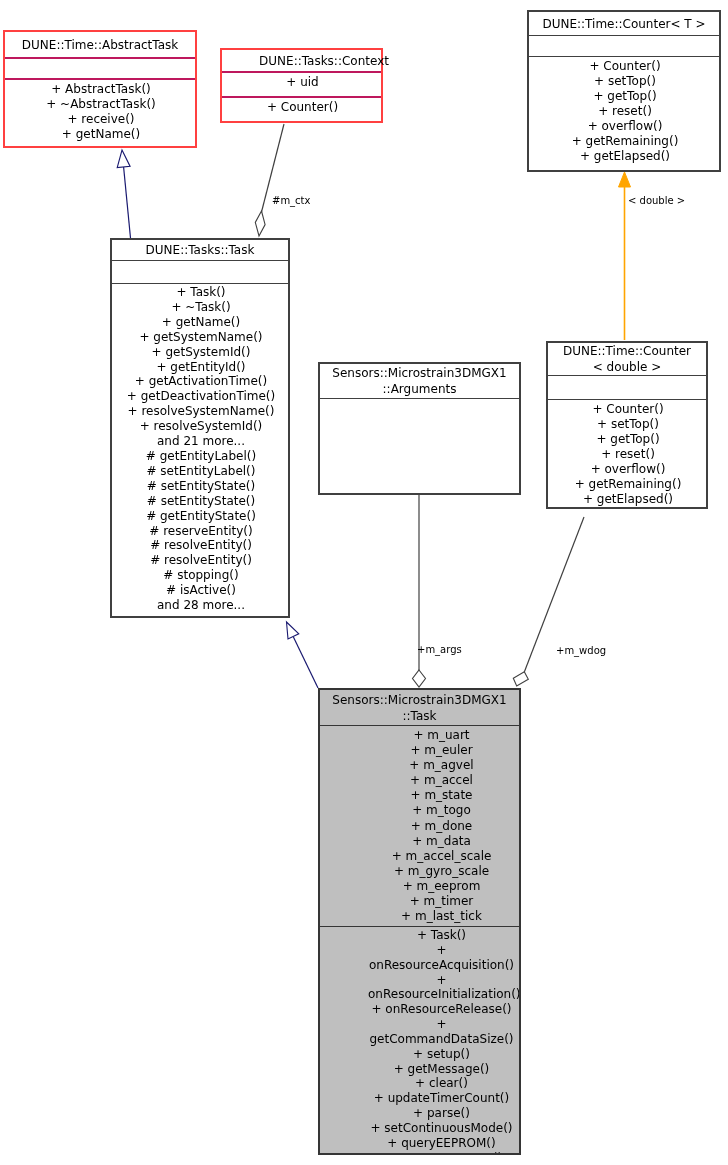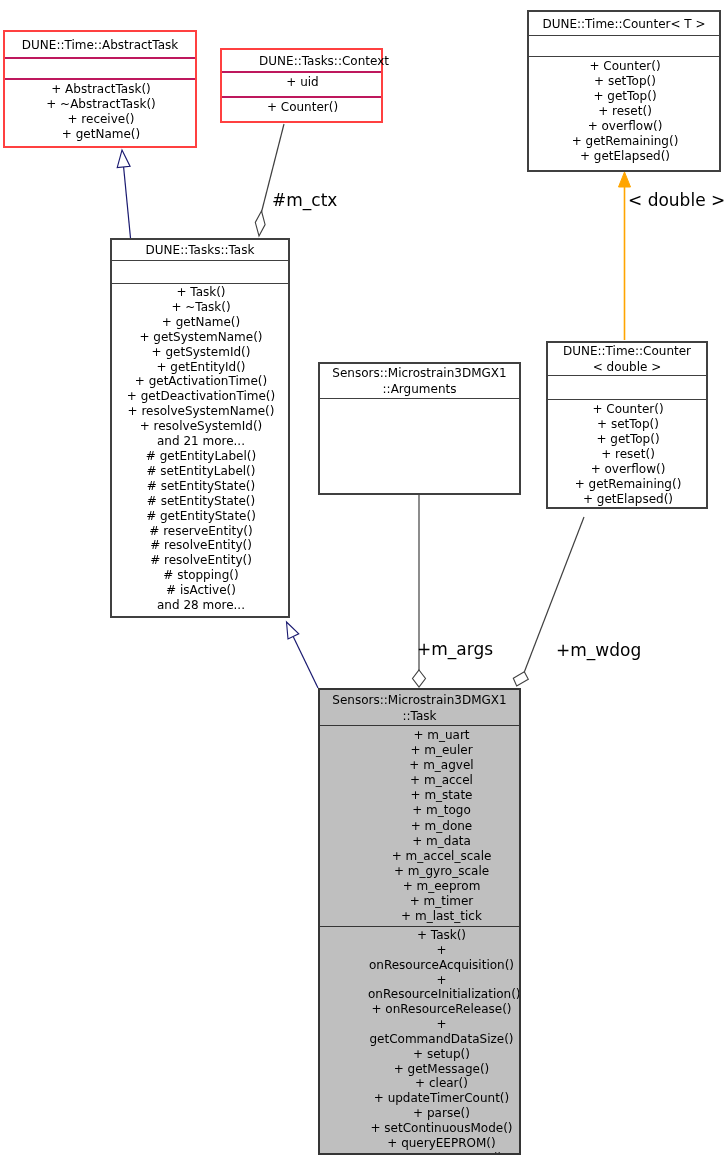--- a/index.html
+++ b/index.html
@@ -37,21 +37,21 @@
   #c-task .title{height:20px;} #c-task .s-attrs{height:23px;}
   #c-task .s-methods{line-height:14.9px;padding-top:1px;}
   #c-args{left:318px;top:362px;width:203px;height:133px;}
   #c-args .title{height:34px;} #c-args .s-attrs{height:64px;}
   #c-counterd{left:546px;top:341px;width:162px;height:168px;}
   #c-counterd .title{height:32px;} #c-counterd .s-attrs{height:24px;}
   #c-micro{left:318px;top:688px;width:203px;height:467px;}
   #c-micro .title{height:35px;} #c-micro .s-attrs{height:201px;line-height:15.1px;}
   #c-micro .s-methods{line-height:14.85px;padding-top:1px;}
 
-  .edge-label{position:absolute;font-size:17px;line-height:13px;white-space:nowrap;}
+  .edge-label{position:absolute;font-size:10px;line-height:13px;white-space:nowrap;}
   #lbl-mctx{left:272px;top:194px;}
   #lbl-double{left:628px;top:194px;}
   #lbl-margs{left:417px;top:643px;}
   #lbl-mwdog{left:536px;top:644px;margin-left:20px;}
 </style>
 </head>
 <body>
 
 <div id="canvas">
 

